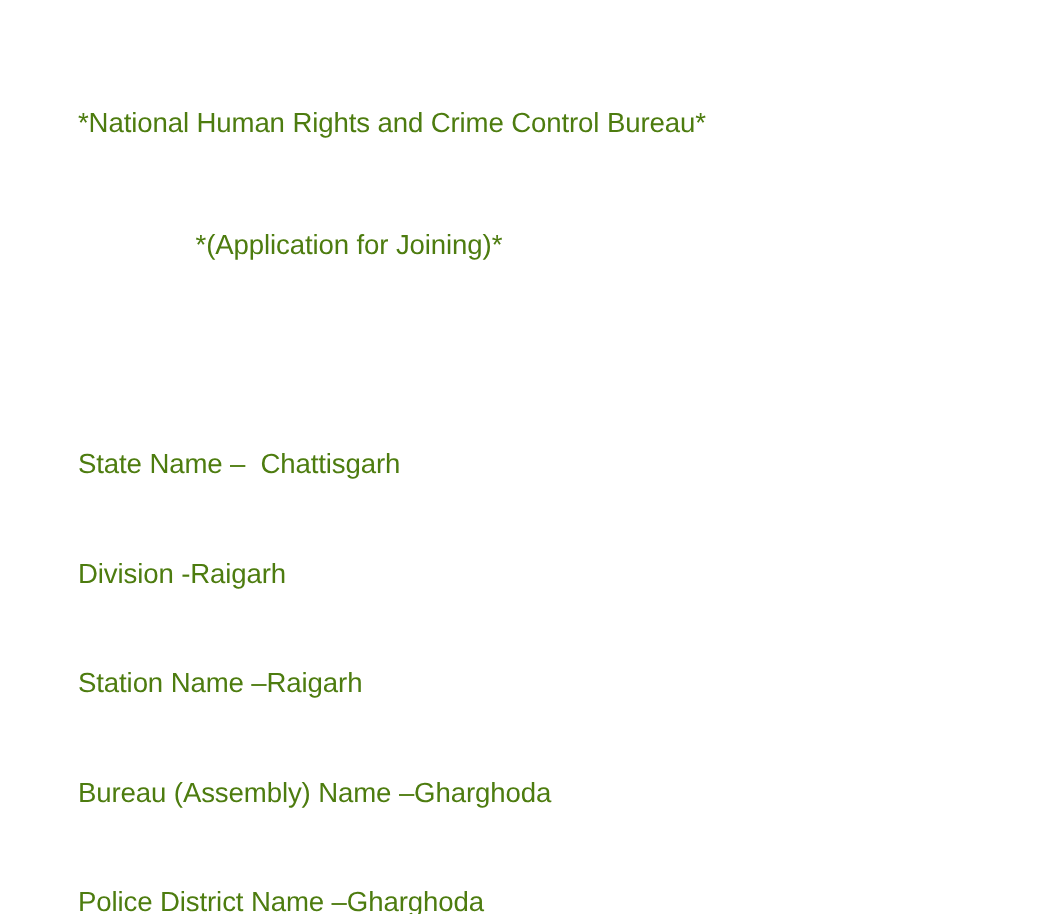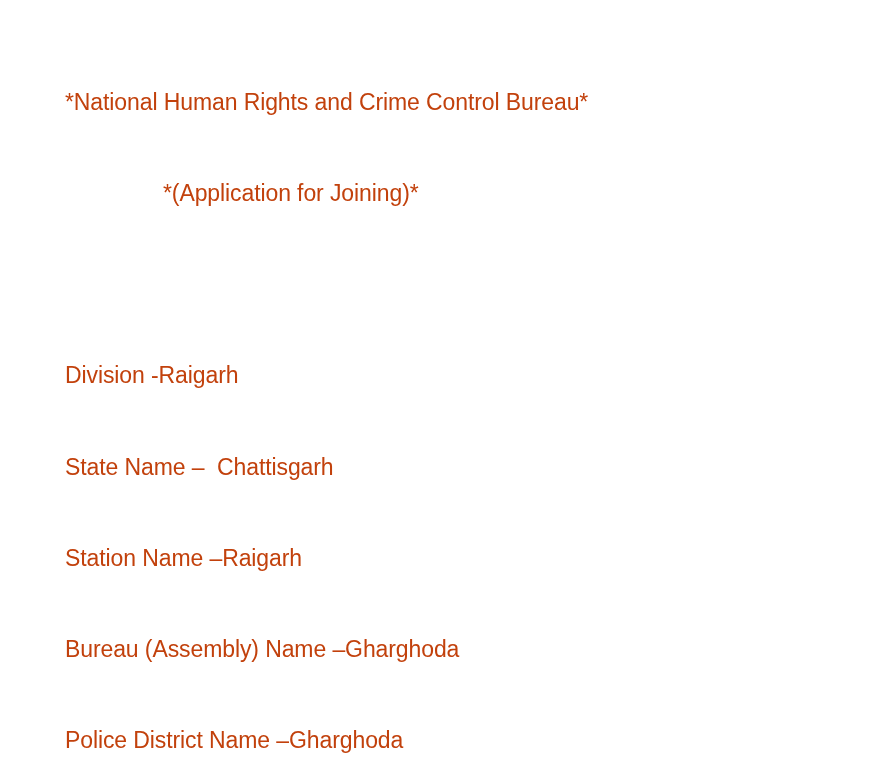--- a/index.html
+++ b/index.html
@@ -11,46 +11,47 @@
     position: relative;
     width: 883px;
     height: 762px;
     background: #ffffff;
     overflow: hidden;
     box-sizing: border-box;
     padding: 26px 20px 0 65px;
     font-family: "Liberation Sans", "DejaVu Sans", sans-serif;
     font-size: 23px;
     line-height: 30.4px;
-    color: #c2410c;
+    color: #4d7c0f;
     white-space: pre;
     letter-spacing: -0.1px;
   }
   .doc-title {
     padding-left: 0;
   }
   .doc-subtitle {
     padding-left: 98px;
+    margin-top: 11px;
   }
   .blank-line {
     height: 30.4px;
   }
   .field-line {
     min-height: 30.4px;
   }
 </style>
 </head>
 <body>
 
 <div class="page">
   <div class="doc-title field-line">*National Human Rights and Crime Control Bureau*</div>
   <div class="doc-subtitle field-line">*(Application for Joining)*</div>
   <div class="blank-line"></div>
+  <div class="field-line">State Name –  Chattisgarh</div>
   <div class="field-line">Division -Raigarh</div>
-  <div class="field-line">State Name –  Chattisgarh</div>
   <div class="field-line">Station Name –Raigarh</div>
   <div class="field-line">Bureau (Assembly) Name –Gharghoda</div>
   <div class="field-line">Police District Name –Gharghoda</div>
   
   
   
   
   
   
   

